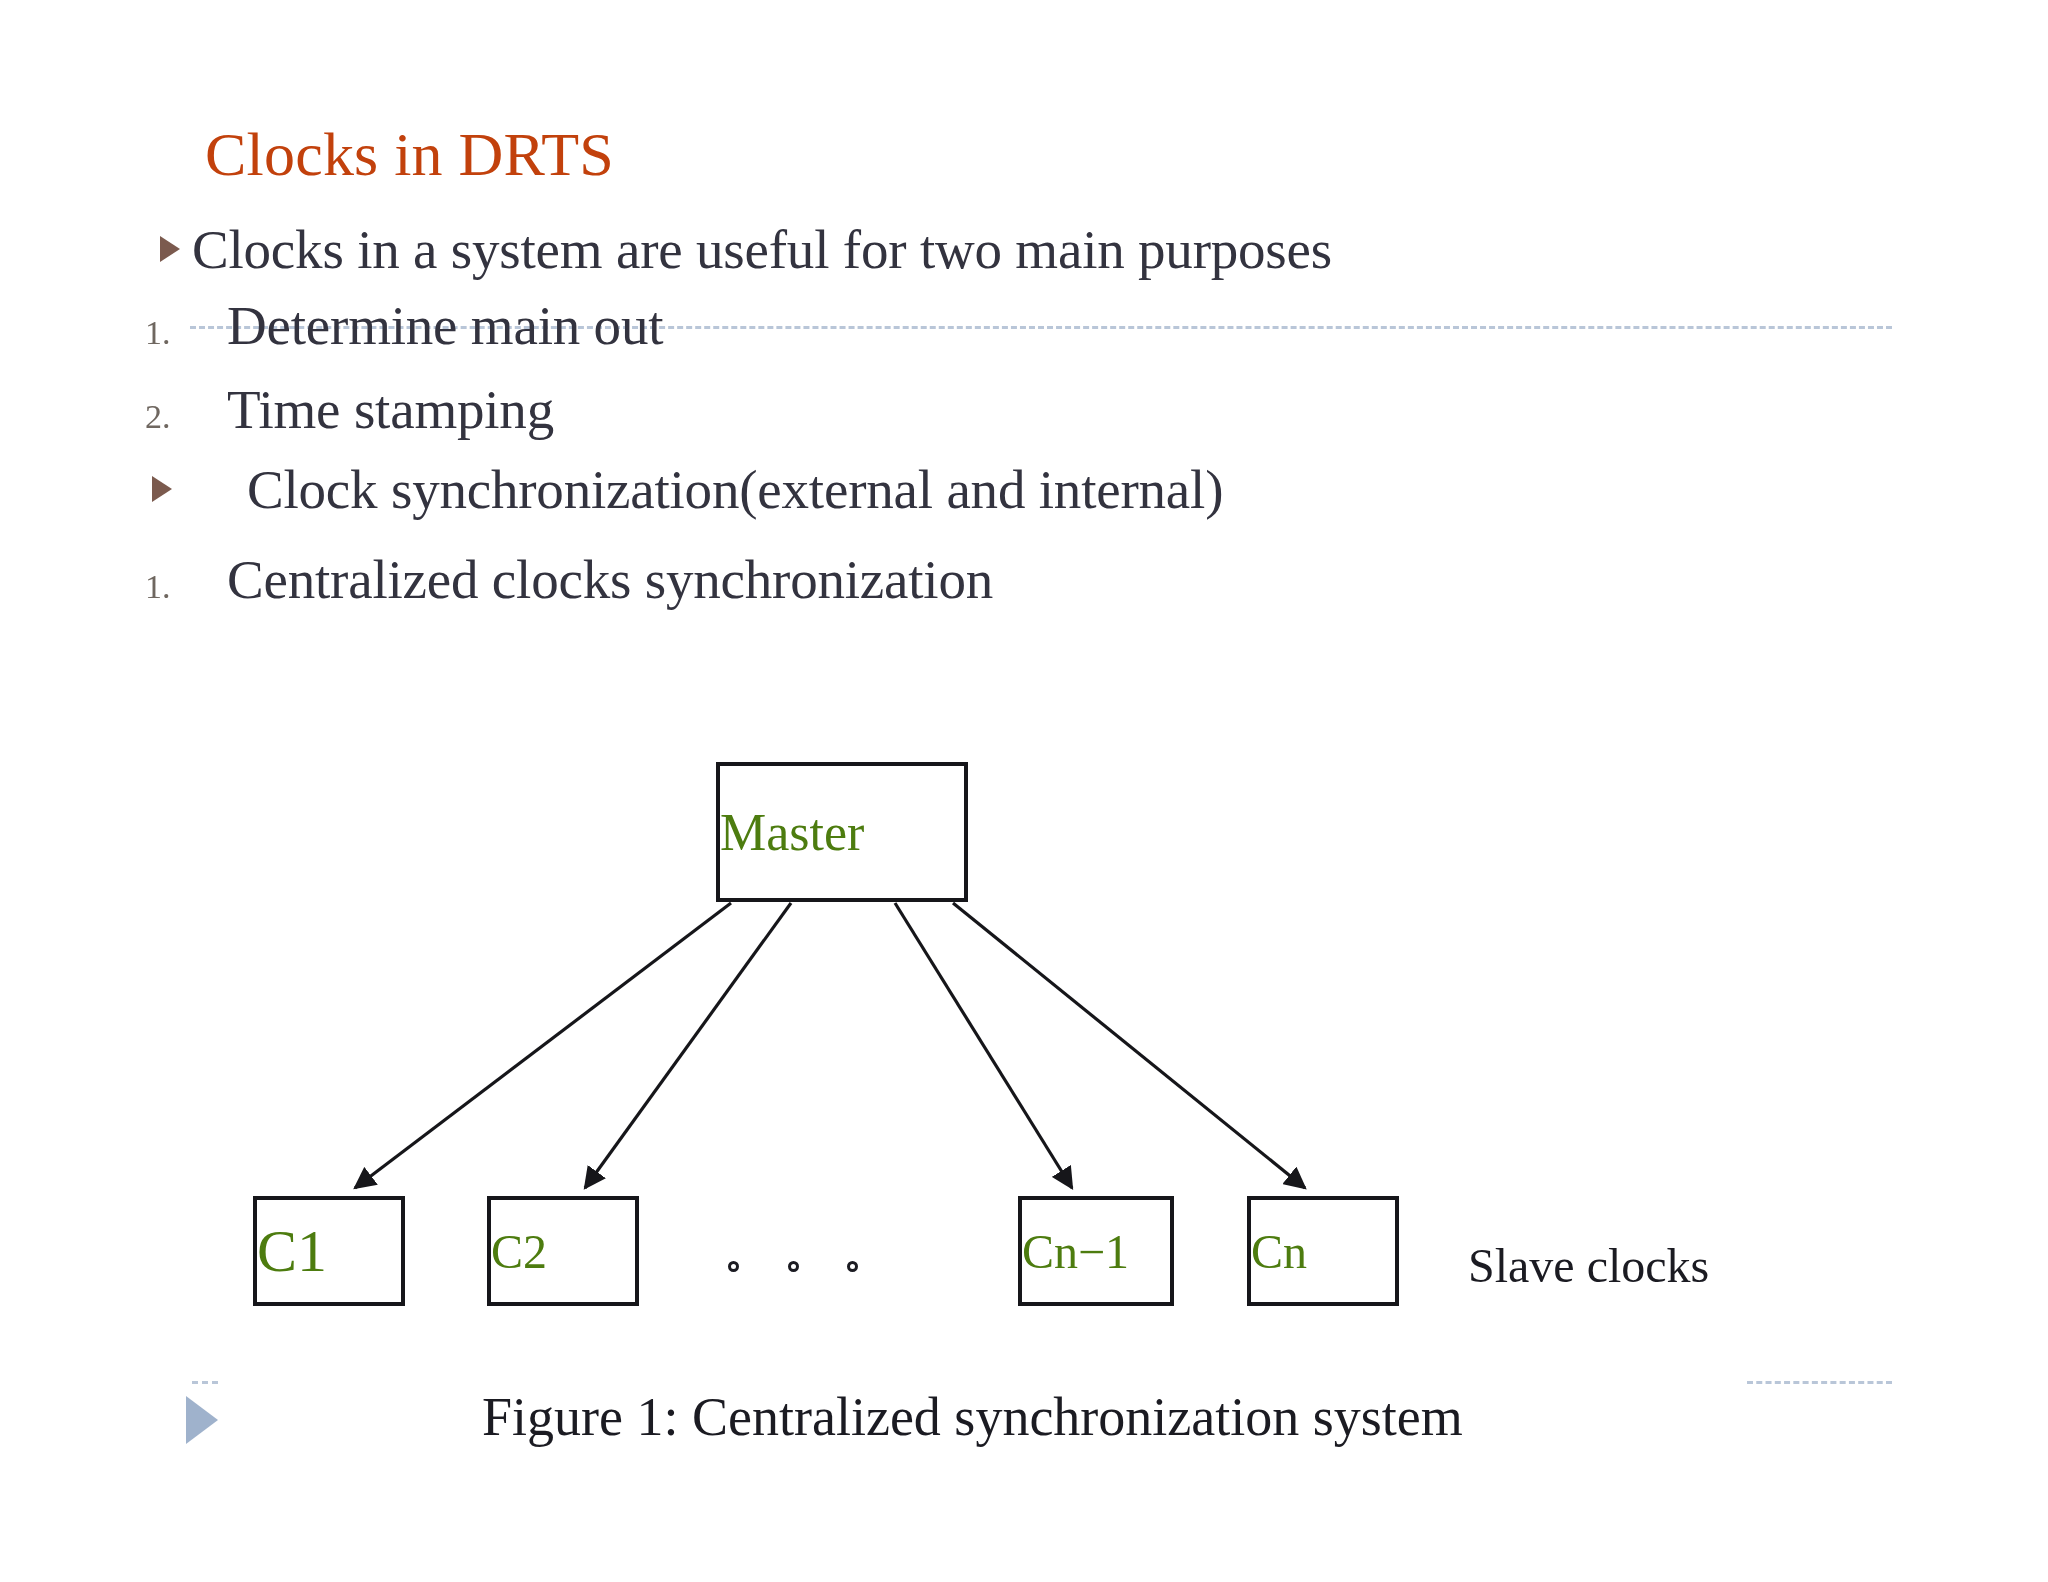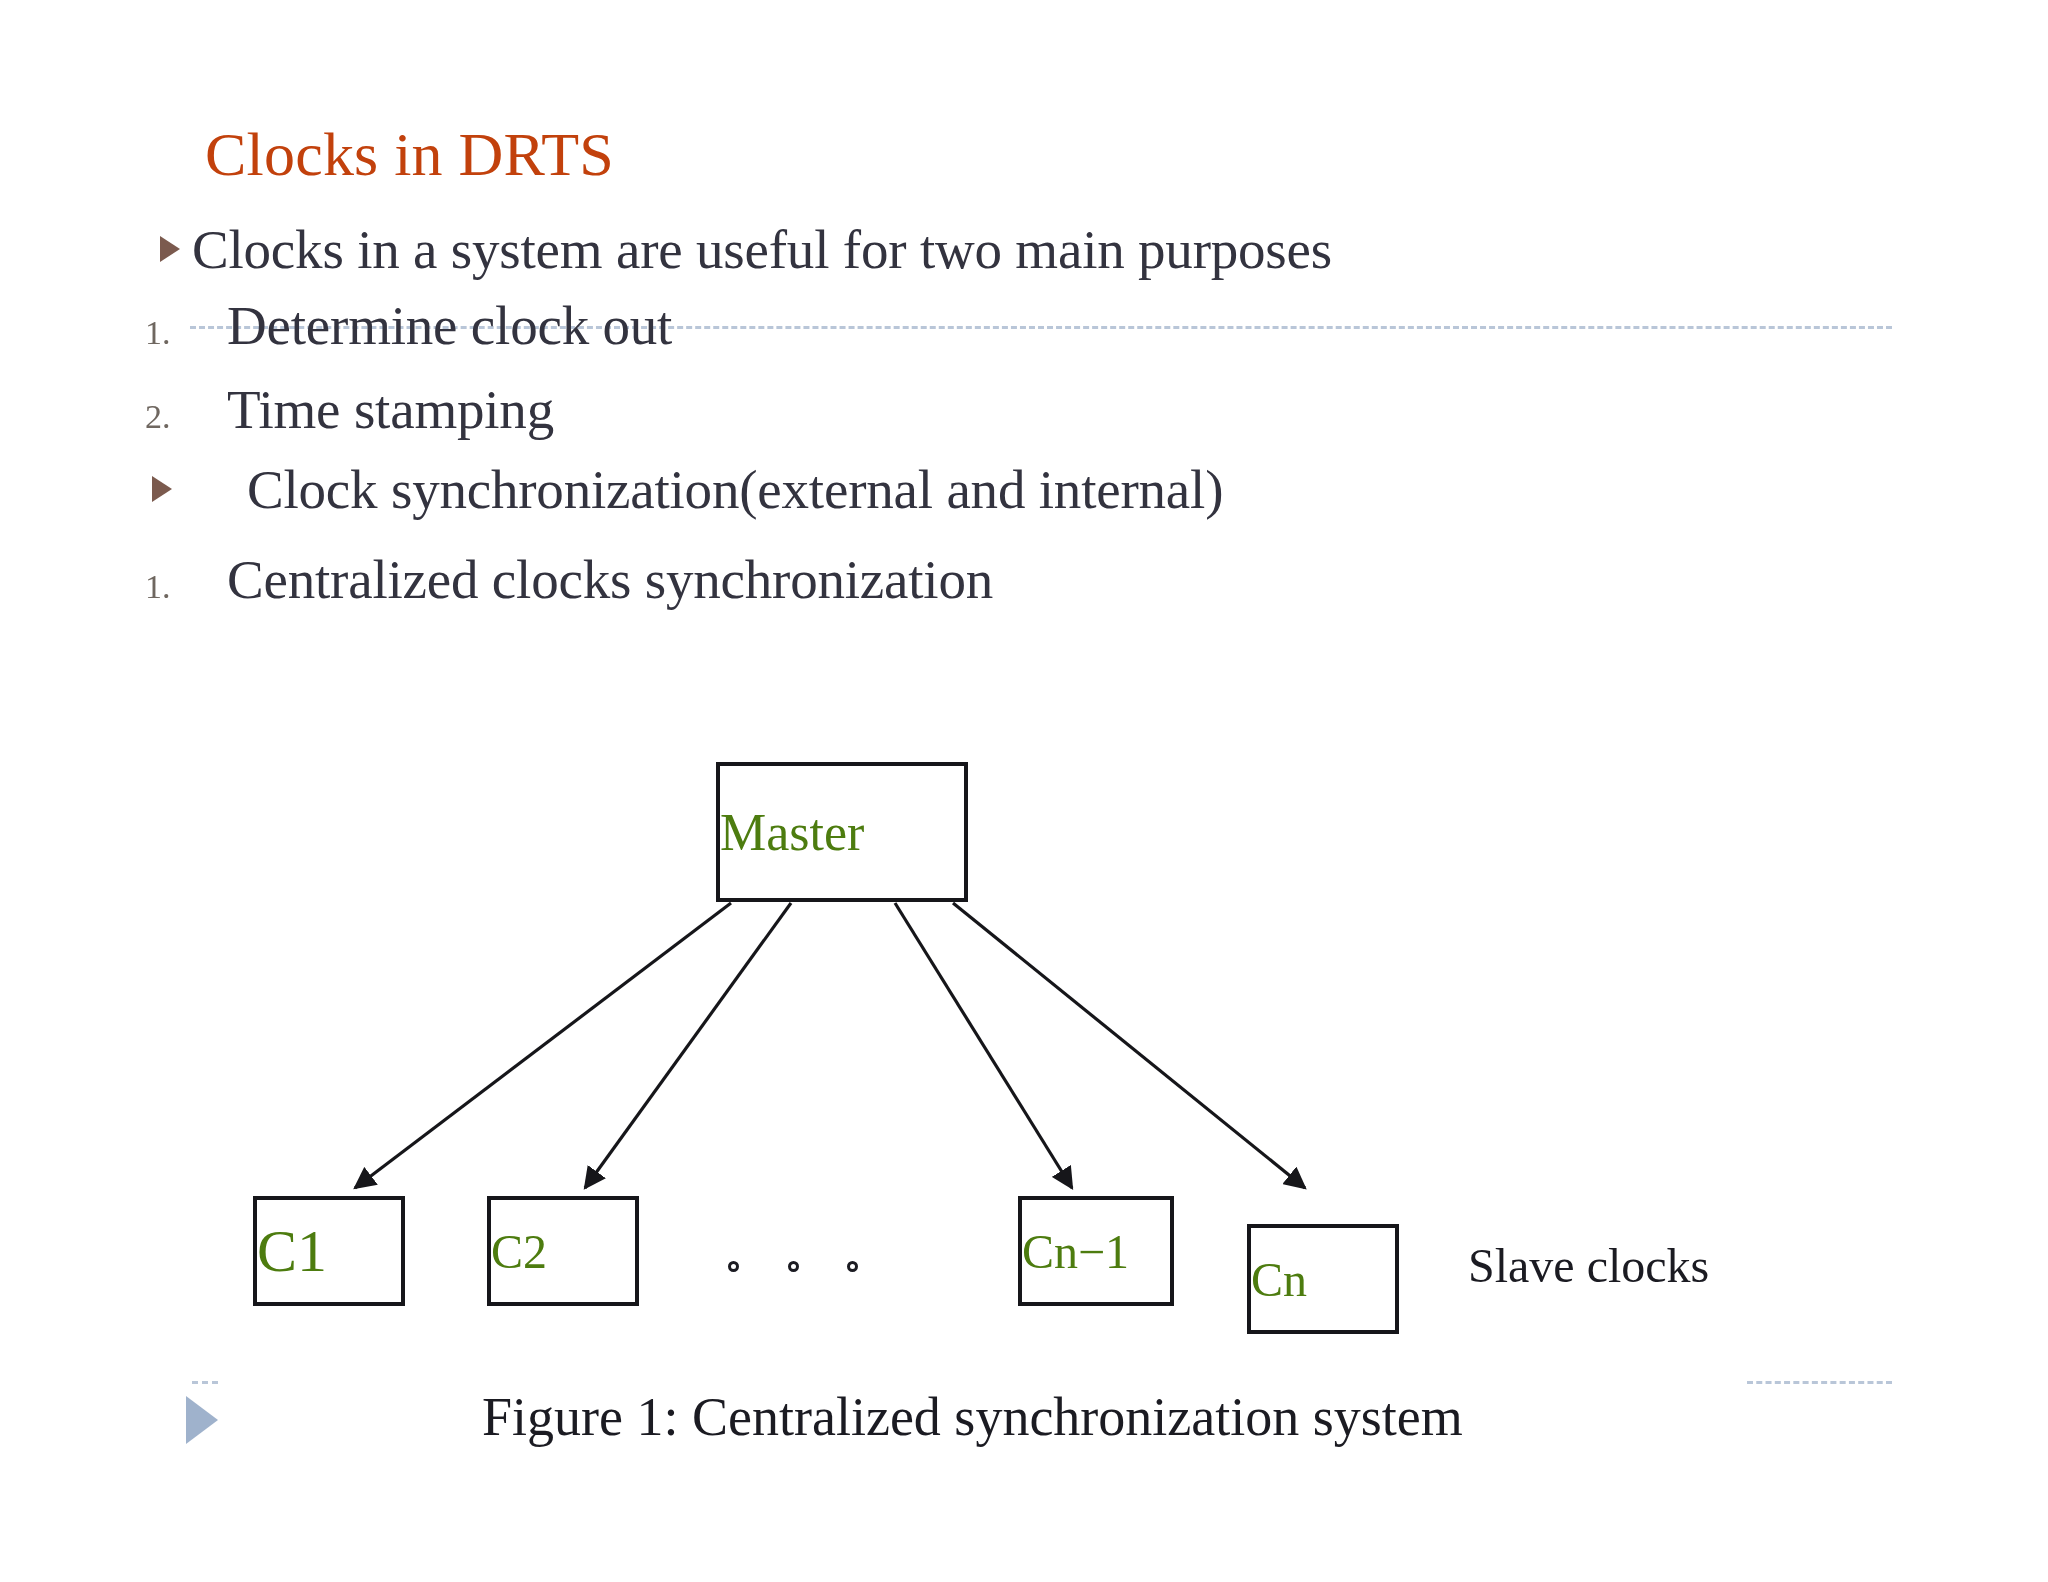--- a/index.html
+++ b/index.html
@@ -122,21 +122,21 @@
     color: #4d7c0f;
     box-sizing: border-box;
   }
   #node-master {
     left: 716px; top: 762px; width: 252px; height: 140px;
     font-size: 52px;
   }
   #node-c1   { left: 253px;  top: 1196px; width: 152px; height: 110px; font-size: 60px; }
   #node-c2   { left: 487px;  top: 1196px; width: 152px; height: 110px; font-size: 48px; }
   #node-cn1  { left: 1018px; top: 1196px; width: 156px; height: 110px; font-size: 48px; }
-  #node-cn   { left: 1247px; top: 1196px; width: 152px; height: 110px; font-size: 48px; margin-top: 28px; }
+  #node-cn   { left: 1247px; top: 1196px; width: 152px; height: 110px; font-size: 48px; }
 
   #ellipsis-dots {
     position: absolute;
     left: 728px;
     top: 1246px;
     width: 130px;
     height: 40px;
     display: flex;
     align-items: center;
     justify-content: space-between;
@@ -179,21 +179,21 @@
   <div id="dash-bl" class="dash-guide"></div>
   <div id="dash-br" class="dash-guide"></div>
 
   <div id="line-1" class="body-line">
     <span class="marker-tri"></span>
     <span class="body-text">Clocks in a system are useful for two main purposes</span>
   </div>
 
   <div id="line-2" class="body-line">
     <span class="marker-num">1.</span>
-    <span class="body-text">Determine clock out</span>
+    <span class="body-text">Determine main out</span>
   </div>
 
   <div id="line-3" class="body-line">
     <span class="marker-num">2.</span>
     <span class="body-text">Time stamping</span>
   </div>
 
   <div id="line-4" class="body-line">
     <span class="marker-tri"></span>
     <span class="body-text">Clock synchronization(external and internal)</span>

